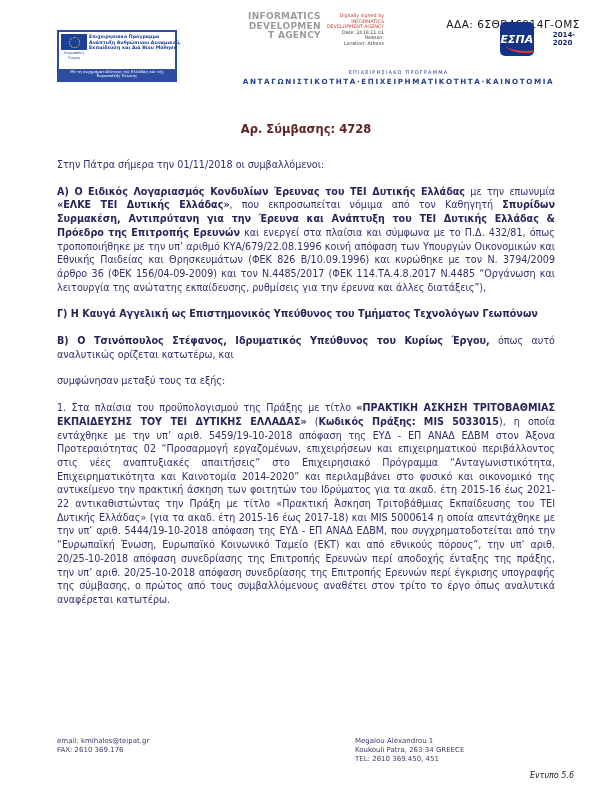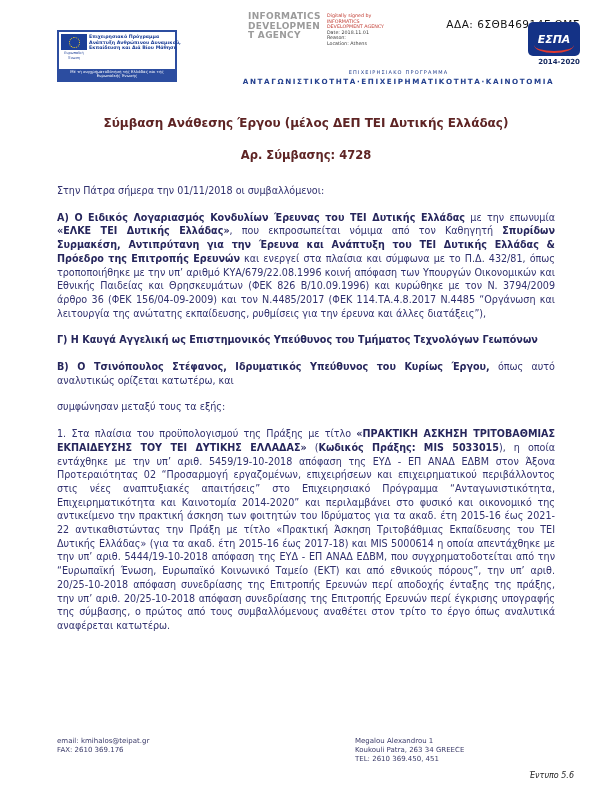--- a/index.html
+++ b/index.html
@@ -14,26 +14,26 @@
   .header{position:relative;height:104px;}
   .eu-logo{position:absolute;left:57px;top:30px;width:120px;height:52px;border:2px solid #2c4da0;
            box-sizing:border-box;display:flex;flex-direction:column;background:#fff;}
   .eu-top{display:flex;flex:1;padding:2px;}
   .eu-flag-col{width:30px;display:flex;flex-direction:column;align-items:center;}
   .eu-flag{width:26px;height:16px;background:#1c3f97;display:flex;align-items:center;justify-content:center;}
   .eu-ring{width:9px;height:9px;border:1px dotted #ffd617;border-radius:50%;}
   .eu-flag-caption{font-size:3.5px;line-height:4.5px;color:#1c3f97;text-align:center;margin-top:1px;}
   .eu-text{flex:1;padding-left:2px;font-size:4.7px;line-height:5.6px;font-weight:bold;color:#1c3f97;}
   .eu-band{background:#2c4da0;color:#fff;font-size:3.9px;line-height:4.6px;text-align:center;padding:1px 2px;}
-  .stamp{position:absolute;left:248px;top:12px;display:flex;gap:6px;align-items:flex-start;}
+  .stamp{position:absolute;left:248px;top:12px;display:flex;gap:6px;align-items:flex-start;text-align:right;}
   .agency{font-size:9px;line-height:9.5px;font-weight:bold;color:#9b9b9b;letter-spacing:.3px;}
   .sig-col{padding-top:1px;}
   .sig-red{font-size:4.8px;line-height:5.6px;color:#c13a30;}
   .sig-dark{font-size:4.8px;line-height:5.6px;color:#3c3c3c;}
-  .espa{position:absolute;right:32px;top:22px;width:80px;display:flex;flex-direction:column;align-items:flex-end;gap:2px;}
+  .espa{position:absolute;right:32px;top:22px;width:80px;display:flex;flex-direction:row;align-items:center;gap:2px;}
   .espa-icon{position:relative;width:52px;height:34px;background:#143286;border-radius:5px;
              display:flex;align-items:center;justify-content:center;overflow:hidden;}
   .espa-name{color:#fff;font-weight:bold;font-style:italic;font-size:11px;z-index:2;}
   .espa-swoosh{position:absolute;left:6px;bottom:3px;width:40px;height:14px;
                border-bottom:2.5px solid #e03a2f;border-radius:50%;z-index:1;}
   .espa-years{font-size:7px;font-weight:bold;color:#13275e;margin-left:17px;}
   .band{position:absolute;left:215px;right:30px;top:69px;text-align:center;color:#24408e;}
   .band-line1{font-size:5px;letter-spacing:1.2px;margin-bottom:2px;}
   .band-line2{font-size:7.2px;font-weight:bold;letter-spacing:1.6px;white-space:nowrap;}
   
@@ -107,21 +107,20 @@
       <div class="espa-years">2014-2020</div>
     </div>
 
     <div class="band">
       <div class="band-line1">ΕΠΙΧΕΙΡΗΣΙΑΚΟ ΠΡΟΓΡΑΜΜΑ</div>
       <div class="band-line2">ΑΝΤΑΓΩΝΙΣΤΙΚΟΤΗΤΑ·ΕΠΙΧΕΙΡΗΜΑΤΙΚΟΤΗΤΑ·ΚΑΙΝΟΤΟΜΙΑ</div>
     </div>
 
   </div>
 
-  <div class="doc-title">Σύμβαση Ανάθεσης Έργου (μέλος ΔΕΠ ΤΕΙ Δυτικής Ελλάδας)</div>
   <div class="doc-subtitle">Αρ. Σύμβασης: 4728</div>
 
   <div class="doc-body">
       <p><span>Στην Πάτρα σήμερα την 01/11/2018 οι συμβαλλόμενοι:</span></p>
       <p><span class="b">Α) Ο Ειδικός Λογαριασμός Κονδυλίων Έρευνας του ΤΕΙ Δυτικής Ελλάδας</span><span> με την επωνυμία </span><span class="b">«ΕΛΚΕ ΤΕΙ Δυτικής Ελλάδας»</span><span>, που εκπροσωπείται νόμιμα από τον Καθηγητή </span><span class="b">Σπυρίδων Συρμακέση, Αντιπρύτανη για την Έρευνα και Ανάπτυξη του ΤΕΙ Δυτικής Ελλάδας &amp; Πρόεδρο της Επιτροπής Ερευνών</span><span> και ενεργεί στα πλαίσια και σύμφωνα με το Π.Δ. 432/81, όπως τροποποιήθηκε με την υπ’ αριθμό ΚΥΑ/679/22.08.1996 κοινή απόφαση των Υπουργών Οικονομικών και Εθνικής Παιδείας και Θρησκευμάτων (ΦΕΚ 826 Β/10.09.1996) και κυρώθηκε με τον Ν. 3794/2009 άρθρο 36 (ΦΕΚ 156/04-09-2009) και τον Ν.4485/2017 (ΦΕΚ 114.ΤΑ.4.8.2017 Ν.4485 “Οργάνωση και λειτουργία της ανώτατης εκπαίδευσης, ρυθμίσεις για την έρευνα και άλλες διατάξεις”),</span></p>
       <p><span class="b">Γ) Η Καυγά Αγγελική ως Επιστημονικός Υπεύθυνος του Τμήματος Τεχνολόγων Γεωπόνων</span></p>
       <p><span class="b">Β) Ο Τσινόπουλος Στέφανος, Ιδρυματικός Υπεύθυνος του Κυρίως Έργου,</span><span> όπως αυτό αναλυτικώς ορίζεται κατωτέρω, και</span></p>
       <p><span>συμφώνησαν μεταξύ τους τα εξής:</span></p>
       <p><span>1. Στα πλαίσια του προϋπολογισμού της Πράξης με τίτλο </span><span class="b">«ΠΡΑΚΤΙΚΗ ΑΣΚΗΣΗ ΤΡΙΤΟΒΑΘΜΙΑΣ ΕΚΠΑΙΔΕΥΣΗΣ ΤΟΥ ΤΕΙ ΔΥΤΙΚΗΣ ΕΛΛΑΔΑΣ»</span><span> (</span><span class="b">Κωδικός Πράξης: MIS 5033015</span><span>), η οποία εντάχθηκε με την υπ’ αριθ. 5459/19-10-2018 απόφαση της ΕΥΔ - ΕΠ ΑΝΑΔ ΕΔΒΜ στον Άξονα Προτεραιότητας 02 “Προσαρμογή εργαζομένων, επιχειρήσεων και επιχειρηματικού περιβάλλοντος στις νέες αναπτυξιακές απαιτήσεις” στο Επιχειρησιακό Πρόγραμμα “Ανταγωνιστικότητα, Επιχειρηματικότητα και Καινοτομία 2014-2020” και περιλαμβάνει στο φυσικό και οικονομικό της αντικείμενο την πρακτική άσκηση των φοιτητών του Ιδρύματος για τα ακαδ. έτη 2015-16 έως 2021-22 αντικαθιστώντας την Πράξη με τίτλο «Πρακτική Άσκηση Τριτοβάθμιας Εκπαίδευσης του ΤΕΙ Δυτικής Ελλάδας» (για τα ακαδ. έτη 2015-16 έως 2017-18) και MIS 5000614 η οποία απεντάχθηκε με την υπ’ αριθ. 5444/19-10-2018 απόφαση της ΕΥΔ - ΕΠ ΑΝΑΔ ΕΔΒΜ, που συγχρηματοδοτείται από την “Ευρωπαϊκή Ένωση, Ευρωπαϊκό Κοινωνικό Ταμείο (ΕΚΤ) και από εθνικούς πόρους”, την υπ’ αριθ. 20/25-10-2018 απόφαση συνεδρίασης της Επιτροπής Ερευνών περί αποδοχής ένταξης της πράξης, την υπ’ αριθ. 20/25-10-2018 απόφαση συνεδρίασης της Επιτροπής Ερευνών περί έγκρισης υπογραφής της σύμβασης, ο πρώτος από τους συμβαλλόμενους αναθέτει στον τρίτο το έργο όπως αναλυτικά αναφέρεται κατωτέρω.</span></p>
     </div>

